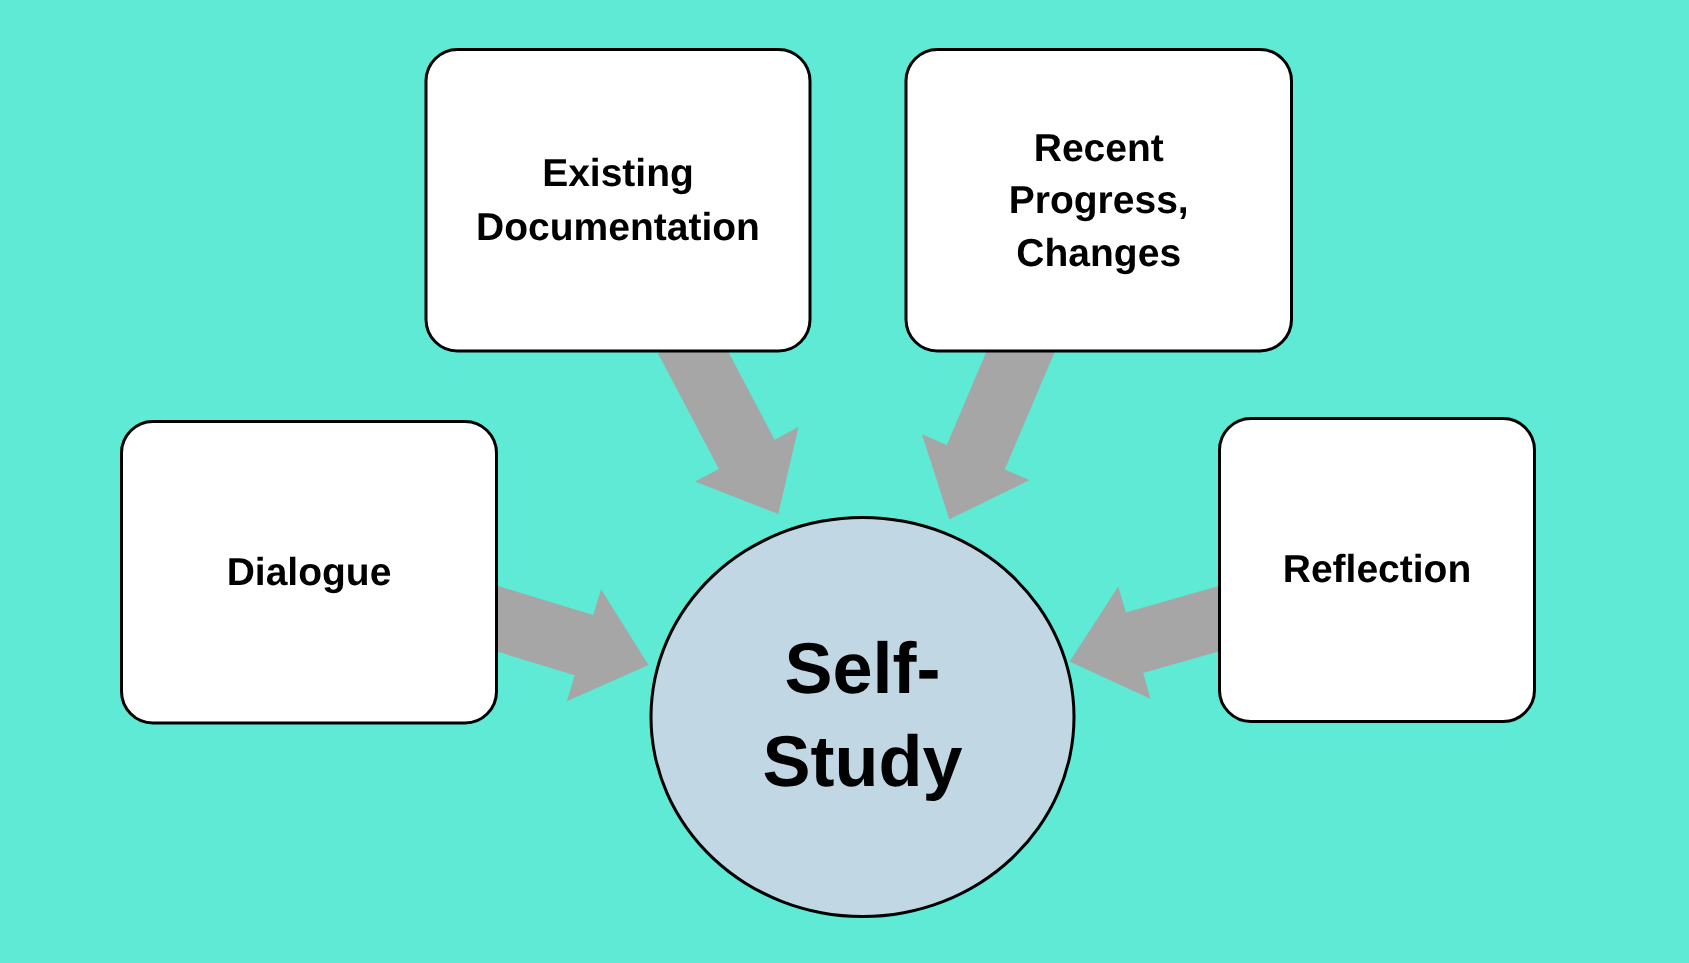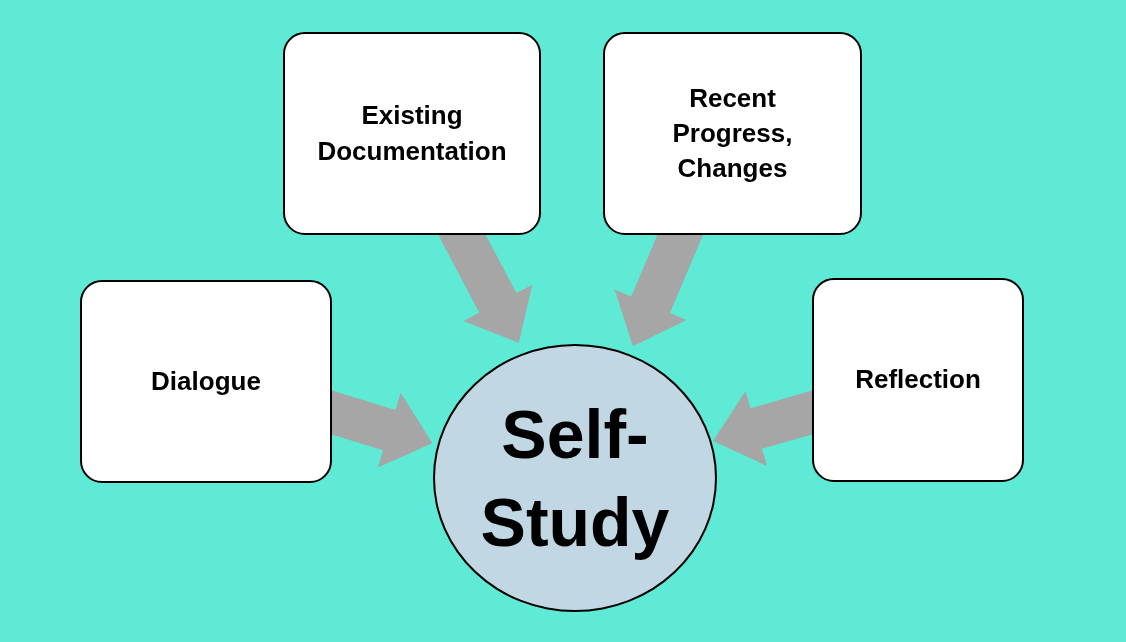--- a/index.html
+++ b/index.html
@@ -50,21 +50,21 @@
   .box-reflection  { left: 812px; top: 278px; width: 212px; height: 204px; }
   .center-circle {
     left: 433px;
     top: 344px;
     width: 284px;
     height: 268px;
     border-radius: 50%;
     background: #C1D7E4;
   }
   .center-circle .label {
-    font-size: 68px;
+    font-size: 48px;
     line-height: 1.3;
     font-weight: bold;
   }
 </style>
 </head>
 <body>
 
 <div class="canvas">
 
   <svg class="arrows-layer" viewBox="0 0 1126 642" xmlns="http://www.w3.org/2000/svg" aria-hidden="true">

